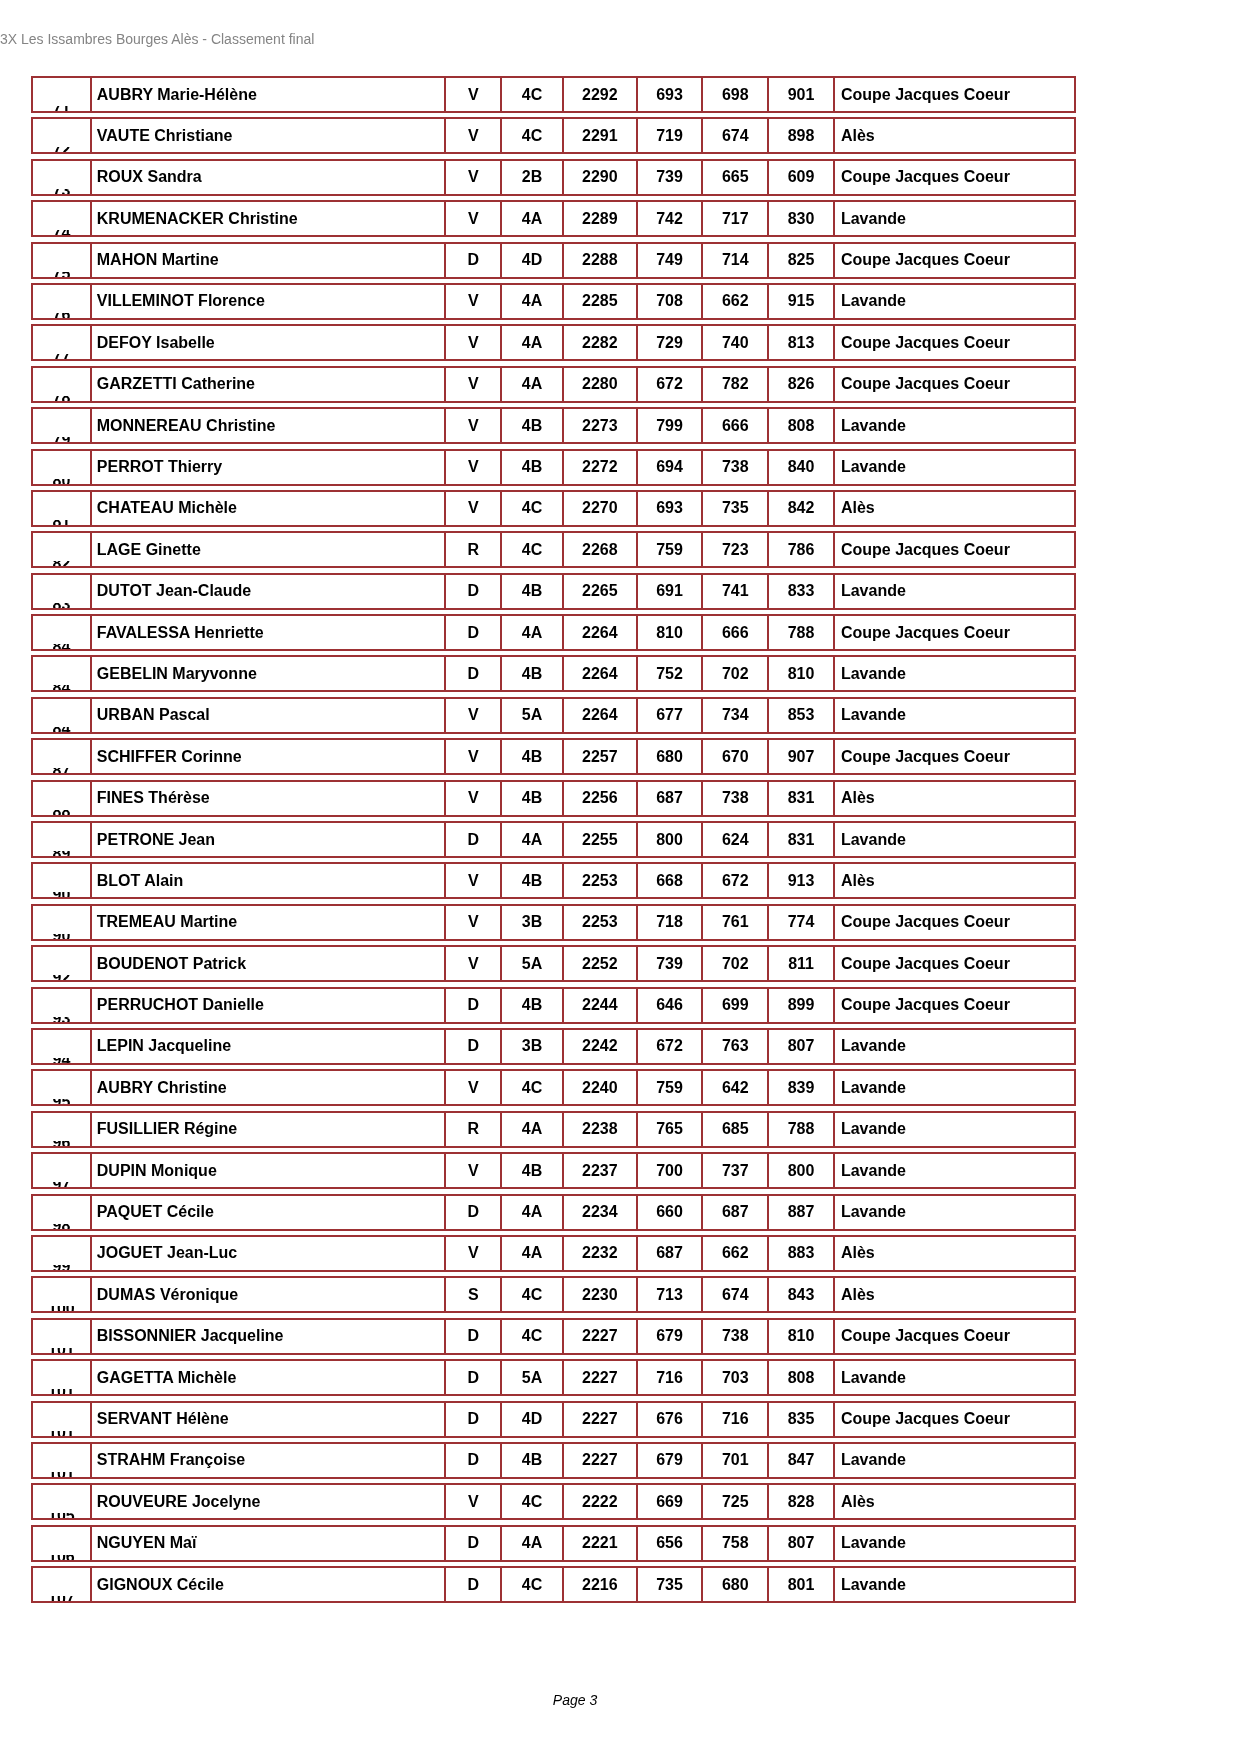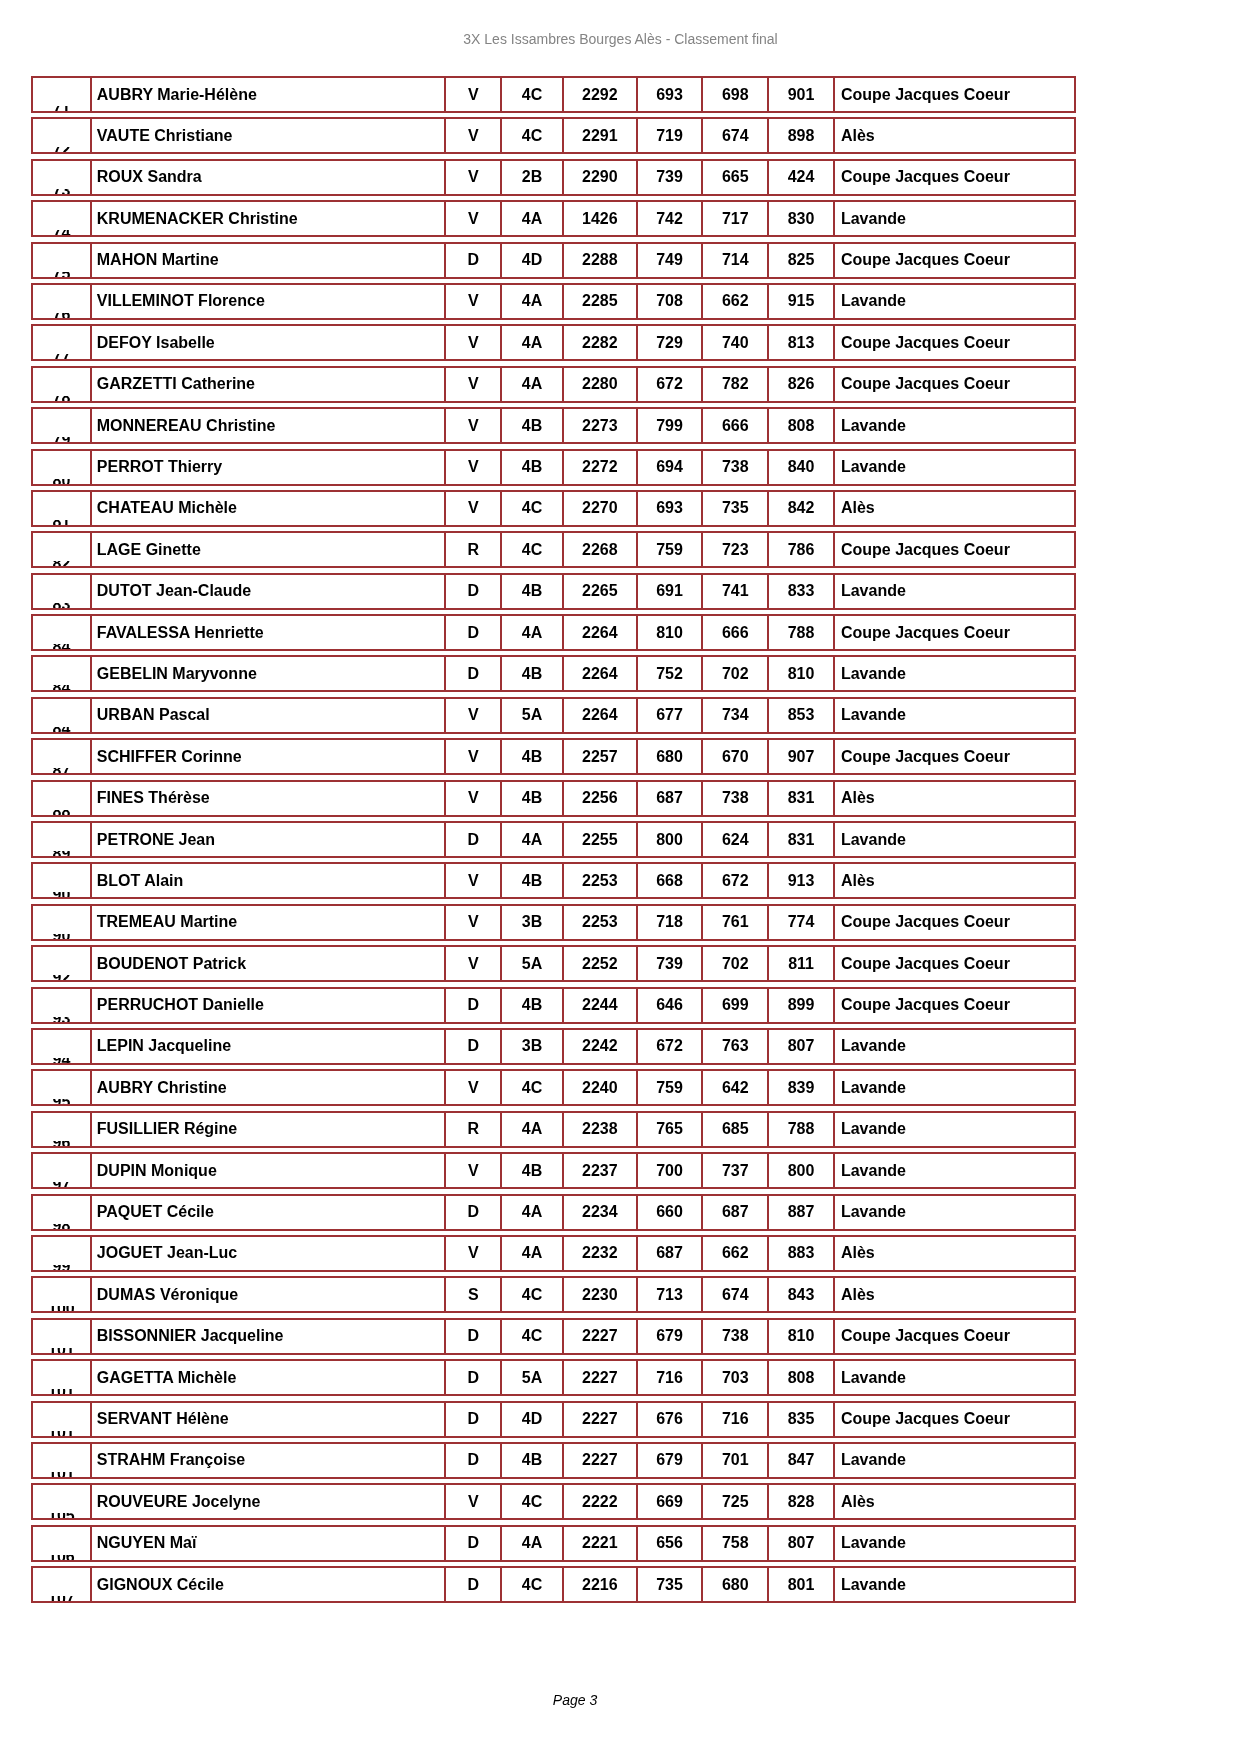--- a/index.html
+++ b/index.html
@@ -6,21 +6,21 @@
     --border:#9d3134;
     --title:#848484;
     --rowtext:#000000;
   }
   html,body{margin:0;padding:0;}
   body{
     width:1241px;height:1754px;background:#ffffff;position:relative;
     font-family:"Liberation Sans", sans-serif;
   }
   .page-title{
-    position:absolute;top:31px;left:0;width:1241px;text-align:center;
+    position:absolute;top:31px;left:0;width:1241px;
     color:var(--title);font-size:14px;font-weight:normal;
   }
   .results-table{
     position:absolute;left:31px;top:76px;width:1045px;
   }
   .row{
     display:flex;height:37px;box-sizing:border-box;background:#ffffff;
     border:2px solid var(--border);margin-bottom:4.4px;
   }
   .cell{
@@ -72,29 +72,29 @@
       <div class="cell c-club">Alès</div>
     </div>
     <div class="row">
       <div class="cell c-rank">73</div>
       <div class="cell c-name">ROUX Sandra</div>
       <div class="cell c-category">V</div>
       <div class="cell c-series">2B</div>
       <div class="cell c-total">2290</div>
       <div class="cell c-round1">739</div>
       <div class="cell c-round2">665</div>
-      <div class="cell c-round3">424</div>
+      <div class="cell c-round3">609</div>
       <div class="cell c-club">Coupe Jacques Coeur</div>
     </div>
     <div class="row">
       <div class="cell c-rank">74</div>
       <div class="cell c-name">KRUMENACKER Christine</div>
       <div class="cell c-category">V</div>
       <div class="cell c-series">4A</div>
-      <div class="cell c-total">1426</div>
+      <div class="cell c-total">2289</div>
       <div class="cell c-round1">742</div>
       <div class="cell c-round2">717</div>
       <div class="cell c-round3">830</div>
       <div class="cell c-club">Lavande</div>
     </div>
     <div class="row">
       <div class="cell c-rank">75</div>
       <div class="cell c-name">MAHON Martine</div>
       <div class="cell c-category">D</div>
       <div class="cell c-series">4D</div>

